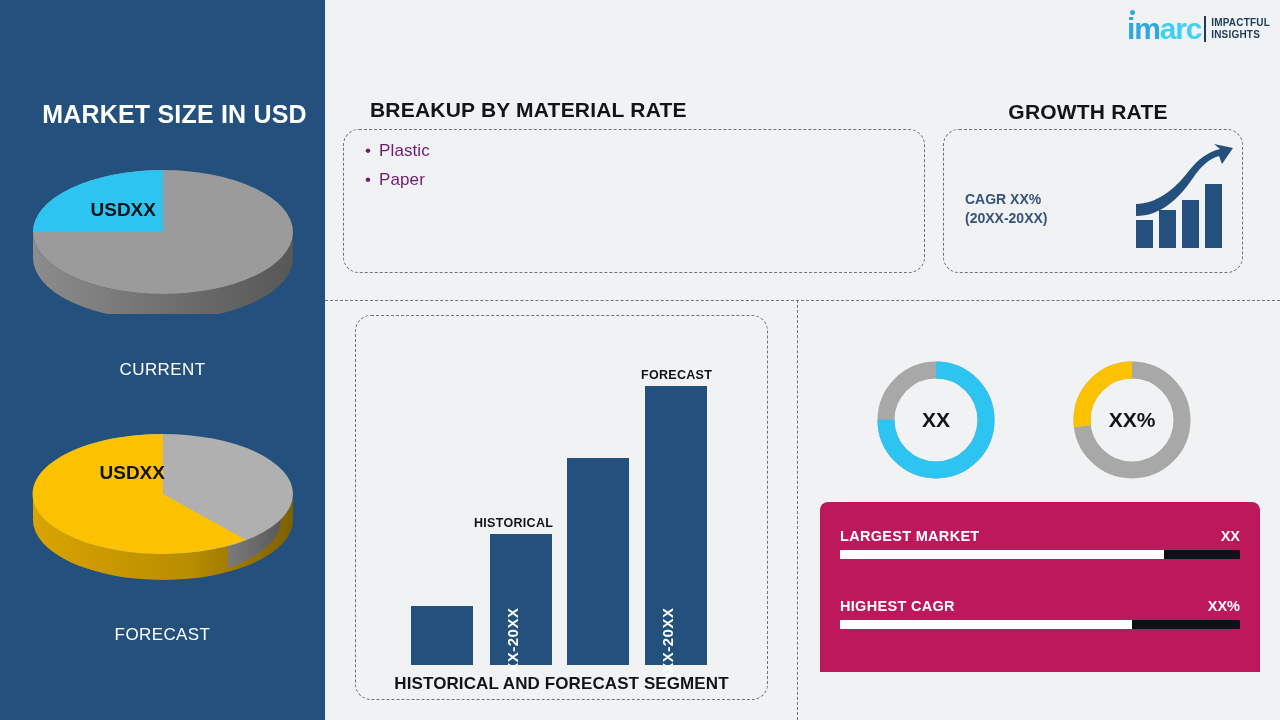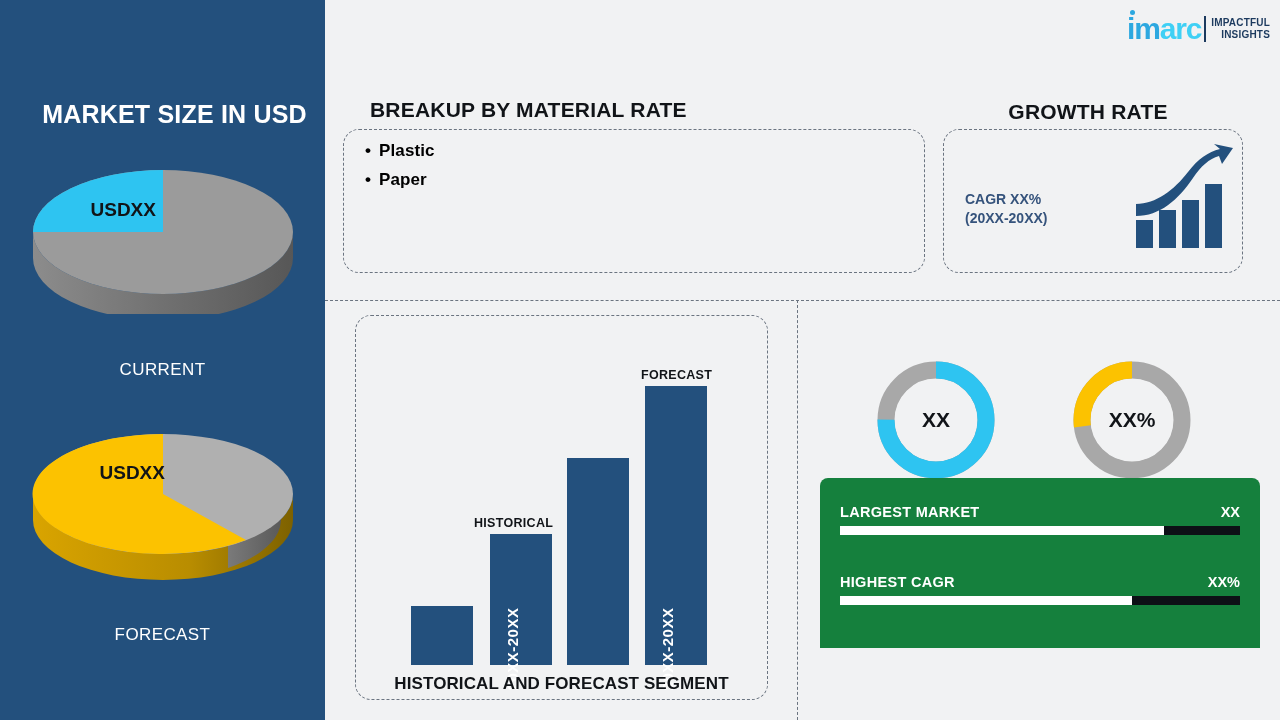--- a/index.html
+++ b/index.html
@@ -44,42 +44,42 @@
 
   .header-badge {
     position: absolute; left: 258px; top: 23px;
     width: 362px; height: 47px; border-radius: 7px;
     background: #23507d; color: #fff;
     display: flex; align-items: center; justify-content: center;
     font-size: 27px; font-weight: bold; letter-spacing: .3px;
   }
 
   
-  .logo { position: absolute; right: 10px; top: 12px; display: flex; align-items: center; height: 34px; text-align: right; }
+  .logo { position: absolute; right: 10px; top: 12px; display: flex; align-items: center; height: 34px; }
   .logo-word { font-size: 30px; font-weight: bold; letter-spacing: -1.2px; line-height: 1; position: relative; }
   .logo-im { color: #2da8e0; }
   .logo-arc { color: #3fd0f5; }
   .logo-dot { position:absolute; width:5px;height:5px;border-radius:50%;background:#2da8e0; top:-4px; left:3px; }
   .logo-bar { width: 2px; height: 26px; background: #1c3a5e; margin: 0 5px 0 3px; }
   .logo-tag { font-size: 10px; font-weight: bold; color: #1c3a5e; line-height: 1.25; letter-spacing: .2px; }
 
   
   .sec-title { position: absolute; font-size: 21px; font-weight: bold; color: #111418; letter-spacing: .2px; }
   .sec-title.materials { left: 45px; top: 98px; }
   .sec-title.growth    { left: 618px; top: 100px; width: 290px; text-align: center; }
 
   .dashed-box {
     position: absolute; border: 1.6px dashed #6b7480; border-radius: 16px; background: transparent;
   }
   .box-materials { left: 18px; top: 129px; width: 582px; height: 144px; }
   .box-growth    { left: 618px; top: 129px; width: 300px; height: 144px; }
 
   .bullet-list { position: absolute; left: 40px; top: 141px; }
   .bullet-item {
-    color: #000000; font-size: 17px; font-weight: bold;
+    color: #701a75; font-size: 17px; font-weight: normal;
     margin-bottom: 9px; letter-spacing: .1px;
   }
   .bullet-item::before { content: "\2022"; margin-right: 8px; }
 
   .cagr-text {
     position: absolute; left: 640px; top: 190px; width: 190px;
     color: #35537c; font-size: 14px; font-weight: bold; line-height: 1.33;
   }
   .growth-graphic { position: absolute; left: 805px; top: 142px; width: 105px; height: 110px; }
 
@@ -116,22 +116,22 @@
     position: absolute; left: 18px; top: 18px; width: 82px; height: 82px;
     border-radius: 50%; background: #f1f2f3;
     display: flex; align-items: center; justify-content: center;
   }
   .donut .hole span { font-size: 21px; font-weight: bold; color: #111418; }
   #donut-1 { left: 552px; top: 361px; }
   #donut-2 { left: 748px; top: 361px; }
 
   
   .stats-card {
-    position: absolute; left: 495px; top: 478px; width: 440px; height: 170px;
-    background: #15803d; border-radius: 8px 8px 0 0;
+    position: absolute; left: 495px; top: 502px; width: 440px; height: 170px;
+    background: #be185d; border-radius: 8px 8px 0 0;
   }
   .stat-row { position: absolute; left: 20px; width: 400px; }
   .stat-row.r1 { top: 26px; }
   .stat-row.r2 { top: 96px; }
   .stat-label { color: #ffffff; font-size: 14.5px; font-weight: bold; letter-spacing: .3px; }
   .stat-value {
     position: absolute; right: 0; top: 0; color: #ffffff; font-size: 14.5px; font-weight: bold;
   }
   .stat-bar {
     position: relative; margin-top: 6px; width: 400px; height: 9px; background: #0d1016;

